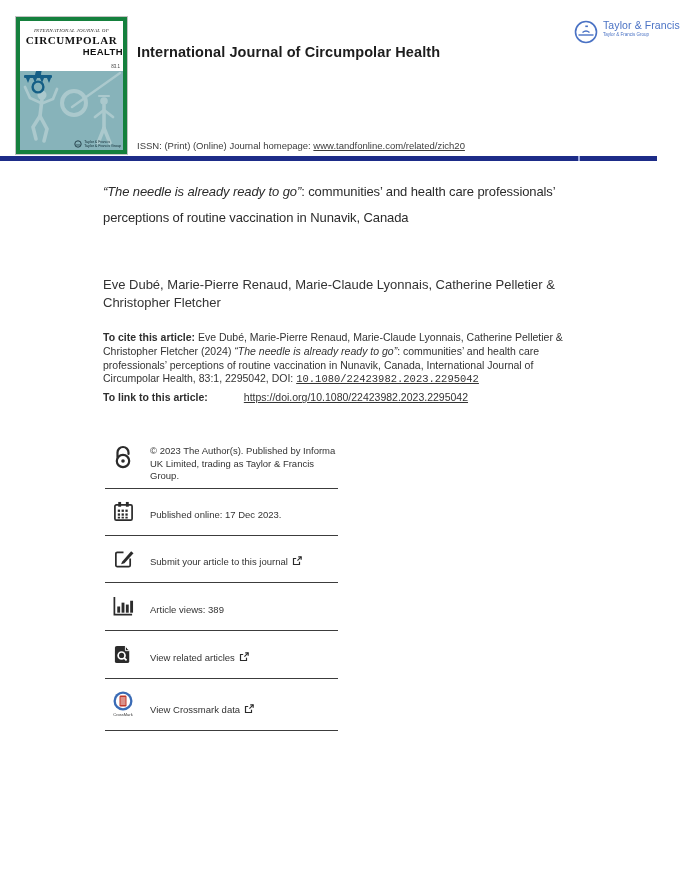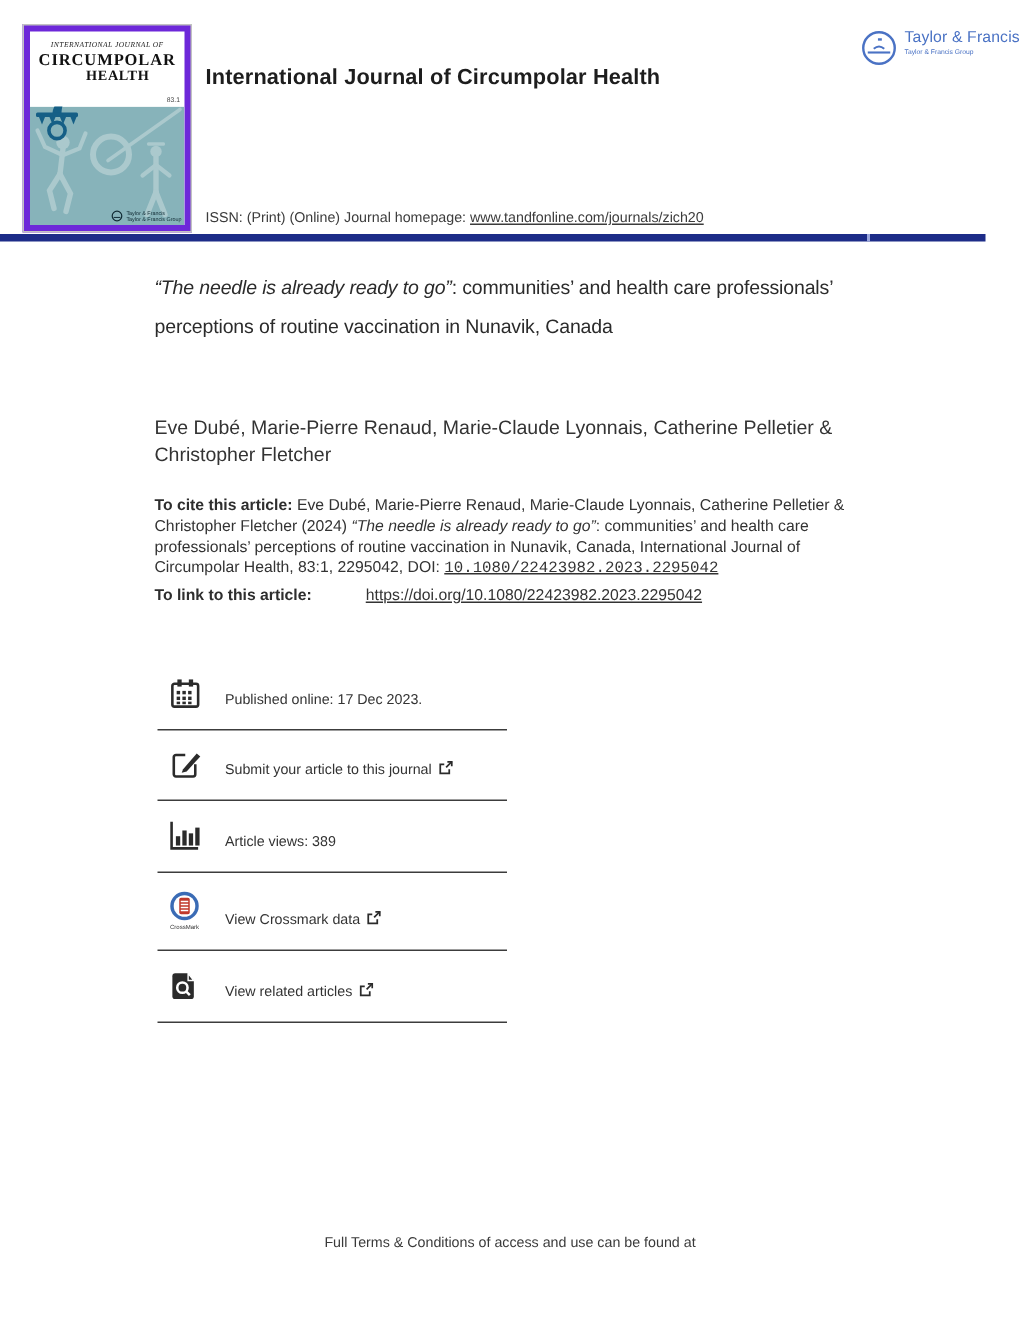--- a/index.html
+++ b/index.html
@@ -6,30 +6,30 @@
   html,body { background:#fff; }
   .page {
     position:relative; width:680px; height:880px; background:#ffffff;
     font-family:"Liberation Sans","DejaVu Sans",sans-serif; color:#333;
     overflow:hidden;
   }
 
   
   .cover {
     position:absolute; left:15px; top:16px; width:113px; height:139px;
-    background:#6d28d9; border:1px solid #c2c2c2; padding:4px; 
+    background:#15803d; border:1px solid #c2c2c2; padding:4px; 
   }
   .cover-inner { position:relative; width:100%; height:100%; background:#fff; }
   .cover-head { position:relative; text-align:center; padding-top:7px; height:50px; }
   .cover-line1 { font-family:"Liberation Serif","DejaVu Serif",serif; font-style:italic;
     font-size:5px; letter-spacing:.3px; color:#222; }
   .cover-line2 { font-family:"Liberation Serif","DejaVu Serif",serif; font-weight:bold;
     font-size:11px; letter-spacing:.6px; color:#111; margin-top:1px; }
-  .cover-line3 { font-family:Liberation Serif, serif; font-weight:bold;
-    font-size:9.5px; letter-spacing:.4px; color:#111; text-align:center; margin-left:14px; }
+  .cover-line3 { font-family:Liberation Sans, sans-serif; font-weight:bold;
+    font-size:9.5px; letter-spacing:.4px; color:#111; text-align:right; margin-left:14px; }
   .cover-issue { position:absolute; right:3px; bottom:2px; font-size:4.5px; color:#444; }
   .cover-art { position:absolute; left:0; top:50px; right:0; bottom:0; overflow:hidden; }
   .cover-bird { position:absolute; left:2px; top:-16px; width:34px; height:40px; }
   .cover-stamp { position:absolute; right:2px; bottom:2px; display:flex; align-items:center; gap:2px; }
   .cover-stamp-text { font-size:3.6px; color:#102a33; line-height:4px; text-align:left; }
 
   
   .journal-title { position:absolute; left:137px; top:44px; font-size:14.5px;
     font-weight:bold; color:#1d1d1d; letter-spacing:.1px; }
   .issn-line { position:absolute; left:137px; top:140px; font-size:9.5px; color:#3c3c3c; }
@@ -137,21 +137,21 @@
             <div>Taylor &amp; Francis Group</div>
           </div>
         </div>
       </div>
     </div>
   </div>
 
   <div class="journal-title">International Journal of Circumpolar Health</div>
 
   <div class="issn-line">
-    <span>ISSN: (Print) (Online) Journal homepage: </span><a href="#">www.tandfonline.com/journals/zich20</a>
+    <span>ISSN: (Print) (Online) Journal homepage: </span><a href="#">www.tandfonline.com/related/zich20</a>
   </div>
 
   <div class="tf-logo">
     <svg width="24" height="24" viewBox="0 0 24 24">
       <circle cx="12" cy="12" r="10.5" fill="none" stroke="#4a72c4" stroke-width="1.6"></circle>
       <path d="M4.5 15 H19.5" stroke="#4a72c4" stroke-width="1.4"></path>
       <path d="M8.5 12.5 Q12 9.5 15.5 12.5" fill="none" stroke="#4a72c4" stroke-width="1.3"></path>
       <path d="M11.3 5.5 h2.6 v1.6 h-2.6 Z" fill="#4a72c4"></path>
     </svg>
     <div class="tf-logo-text">
@@ -167,20 +167,30 @@
   <h1 class="article-title"><span class="t-italic">“The needle is already ready to go”</span><span>: communities’ and health care professionals’ perceptions of routine vaccination in Nunavik, Canada</span></h1>
 
   <div class="authors">Eve Dubé, Marie-Pierre Renaud, Marie-Claude Lyonnais, Catherine Pelletier &amp; Christopher Fletcher</div>
 
   <p class="cite-block"><b>To cite this article:</b><span> Eve Dubé, Marie-Pierre Renaud, Marie-Claude Lyonnais, Catherine Pelletier &amp; Christopher Fletcher (2024) </span><span class="c-italic">“The needle is already ready to go”</span><span>: communities’ and health care professionals’ perceptions of routine vaccination in Nunavik, Canada, International Journal of Circumpolar Health, 83:1, 2295042, DOI: </span><a href="#" class="doi-link">10.1080/22423982.2023.2295042</a></p>
 
   <p class="link-block"><b>To link to this article:</b><a href="#">https://doi.org/10.1080/22423982.2023.2295042</a></p>
 
   <div class="info-list">
 
+    <div class="info-row first">
+      <span class="info-icon">
+        <svg width="20" height="24" viewBox="0 0 20 24">
+          <path d="M4.5 12 V7.5 a5.5 5.5 0 0 1 11 0 V9" fill="none" stroke="#2b2b2b" stroke-width="2.2" stroke-linecap="round"></path>
+          <circle cx="10" cy="16" r="6.2" fill="none" stroke="#2b2b2b" stroke-width="2.2"></circle>
+          <circle cx="10" cy="16" r="1.8" fill="#2b2b2b"></circle>
+        </svg>
+      </span>
+      <span class="info-text">© 2023 The Author(s). Published by Informa UK Limited, trading as Taylor &amp; Francis Group.</span>
+    </div>
 
     <div class="info-row">
       <span class="info-icon">
         <svg width="21" height="21" viewBox="0 0 22 22">
           <rect x="2" y="4" width="18" height="16" rx="1.5" fill="none" stroke="#2b2b2b" stroke-width="1.8"></rect>
           <rect x="5.5" y="1" width="3" height="5" fill="#2b2b2b"></rect>
           <rect x="13.5" y="1" width="3" height="5" fill="#2b2b2b"></rect>
           <g fill="#2b2b2b">
             <rect x="5" y="9" width="2.4" height="2.4"></rect>
               <rect x="9" y="9" width="2.4" height="2.4"></rect>
@@ -219,55 +229,54 @@
           <rect x="10" y="8" width="3" height="10.5" fill="#2b2b2b"></rect>
           <rect x="14.5" y="10" width="3" height="8.5" fill="#2b2b2b"></rect>
           <rect x="19" y="6" width="3" height="12.5" fill="#2b2b2b"></rect>
         </svg>
       </span>
       <span class="info-text">Article views: 389</span>
     </div>
 
     <div class="info-row">
       <span class="info-icon">
+        <svg width="21" height="22" viewBox="0 0 22 23">
+          <path d="M2 5 a2 2 0 0 1 2 -2 H13 L17 8 V19 a2 2 0 0 1 -2 2 H4 a2 2 0 0 1 -2 -2 Z" fill="#2b2b2b"></path>
+          <path d="M13 3 L13 8 L17 8 Z" fill="#2b2b2b" stroke="#ffffff" stroke-width="1"></path>
+          <circle cx="9" cy="13" r="3.6" fill="none" stroke="#ffffff" stroke-width="1.8"></circle>
+          <line x1="11.6" y1="15.6" x2="14.2" y2="18.2" stroke="#ffffff" stroke-width="1.8"></line>
+        </svg>
+      </span>
+      <span class="info-text"><span>View related articles</span><svg class="ext-icon" width="10" height="10" viewBox="0 0 12 12">
+            <path d="M9 7 v3.2 H1.8 V3 H5" fill="none" stroke="#2b2b2b" stroke-width="1.4"></path>
+            <path d="M6.5 5.5 L11 1" stroke="#2b2b2b" stroke-width="1.4"></path>
+            <path d="M7.5 1 H11 V4.5" fill="none" stroke="#2b2b2b" stroke-width="1.4"></path>
+          </svg></span>
+    </div>
+
+    <div class="info-row">
+      <span class="info-icon">
         <svg width="20" height="20" viewBox="0 0 20 20">
           <circle cx="10" cy="10" r="9.5" fill="#3a6bb5"></circle>
           <circle cx="10" cy="10" r="7.2" fill="#ffffff"></circle>
           <rect x="6.5" y="4.5" width="7" height="11" rx="1.2" fill="#c0392b"></rect>
           <g stroke="#ffffff" stroke-width="0.9">
             <line x1="7.5" y1="7" x2="12.5" y2="7"></line>
             <line x1="7.5" y1="9" x2="12.5" y2="9"></line>
             <line x1="7.5" y1="11" x2="12.5" y2="11"></line>
             <line x1="7.5" y1="13" x2="12.5" y2="13"></line>
           </g>
         </svg>
         <span class="cm-caption">CrossMark</span>
       </span>
       <span class="info-text"><span>View Crossmark data</span><svg class="ext-icon" width="10" height="10" viewBox="0 0 12 12">
             <path d="M9 7 v3.2 H1.8 V3 H5" fill="none" stroke="#2b2b2b" stroke-width="1.4"></path>
             <path d="M6.5 5.5 L11 1" stroke="#2b2b2b" stroke-width="1.4"></path>
             <path d="M7.5 1 H11 V4.5" fill="none" stroke="#2b2b2b" stroke-width="1.4"></path>
           </svg></span>
     </div>
 
-    <div class="info-row">
-      <span class="info-icon">
-        <svg width="21" height="22" viewBox="0 0 22 23">
-          <path d="M2 5 a2 2 0 0 1 2 -2 H13 L17 8 V19 a2 2 0 0 1 -2 2 H4 a2 2 0 0 1 -2 -2 Z" fill="#2b2b2b"></path>
-          <path d="M13 3 L13 8 L17 8 Z" fill="#2b2b2b" stroke="#ffffff" stroke-width="1"></path>
-          <circle cx="9" cy="13" r="3.6" fill="none" stroke="#ffffff" stroke-width="1.8"></circle>
-          <line x1="11.6" y1="15.6" x2="14.2" y2="18.2" stroke="#ffffff" stroke-width="1.8"></line>
-        </svg>
-      </span>
-      <span class="info-text"><span>View related articles</span><svg class="ext-icon" width="10" height="10" viewBox="0 0 12 12">
-            <path d="M9 7 v3.2 H1.8 V3 H5" fill="none" stroke="#2b2b2b" stroke-width="1.4"></path>
-            <path d="M6.5 5.5 L11 1" stroke="#2b2b2b" stroke-width="1.4"></path>
-            <path d="M7.5 1 H11 V4.5" fill="none" stroke="#2b2b2b" stroke-width="1.4"></path>
-          </svg></span>
-    </div>
-
   </div>
 
   <div class="footer">
-    <div>Full Terms &amp; Conditions of access and use can be found at</div>
   </div>
 
 </div>
 
 </body></html>

